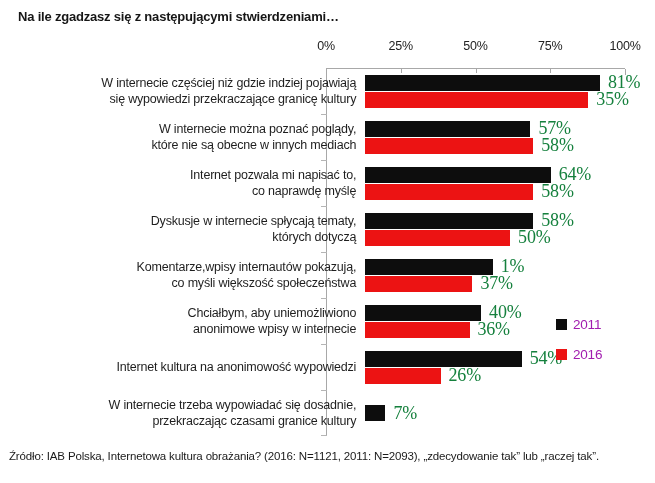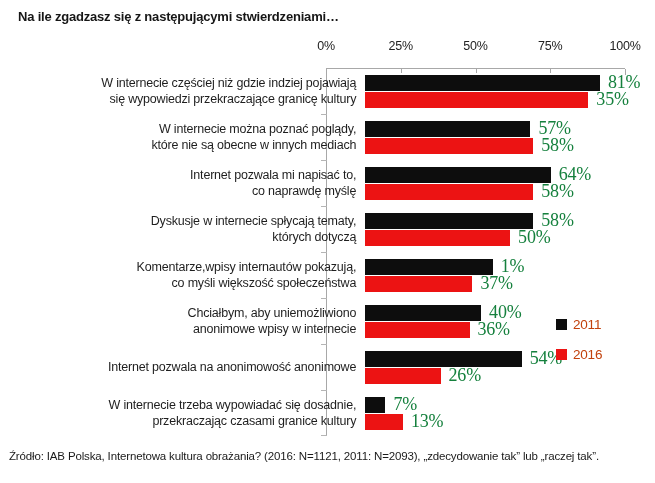--- a/index.html
+++ b/index.html
@@ -45,21 +45,21 @@
   .bar-line + .bar-line { margin-top: 1px; }
   .bar { height: 16px; }
   .bar-value {
     margin-left: 8px; font-size: 18px; color: #15803d;
     white-space: nowrap; letter-spacing: -0.2px; font-family: Liberation Serif, serif;
   }
   .legend { position: absolute; left: 556px; top: 249px; }
   .legend-item { display: flex; align-items: center; }
   .legend-item + .legend-item { margin-top: 15px; }
   .legend-swatch { width: 11px; height: 11px; margin-right: 6px; }
-  .legend-label { font-size: 13.5px; color: #c2410c; letter-spacing: -0.2px; }
+  .legend-label { font-size: 13.5px; color: #a21caf; letter-spacing: -0.2px; }
   .source {
     position: absolute; left: 9px; top: 450px;
     font-size: 11.5px; color: #1a1a1a; letter-spacing: -0.15px; white-space: nowrap;
   }
 </style>
 </head>
 <body>
 
 <div class="title">Na ile zgadzasz się z następującymi stwierdzeniami…</div>
 
@@ -160,43 +160,39 @@
             <div class="bar" style="background: rgb(13, 13, 13); width: 40%;"></div>
             <span class="bar-value">40%</span>
           </div>
           <div class="bar-line">
             <div class="bar" style="background: rgb(236, 19, 19); width: 36%;"></div>
             <span class="bar-value">36%</span>
           </div>
         </div>
       </div>
       <div class="row">
-        <div class="row-label">Internet pozwala na anonimowość anonimowe</div>
+        <div class="row-label">Internet kultura na anonimowość wypowiedzi</div>
         <div class="row-bars">
           <div class="bar-line">
             <div class="bar" style="background: rgb(13, 13, 13); width: 54%;"></div>
             <span class="bar-value">54%</span>
           </div>
           <div class="bar-line">
             <div class="bar" style="background: rgb(236, 19, 19); width: 26%;"></div>
             <span class="bar-value">26%</span>
           </div>
         </div>
       </div>
       <div class="row">
         <div class="row-label">W internecie trzeba wypowiadać się dosadnie,
 przekraczając czasami granice kultury</div>
         <div class="row-bars">
           <div class="bar-line">
             <div class="bar" style="background: rgb(13, 13, 13); width: 7%;"></div>
             <span class="bar-value">7%</span>
-          </div>
-          <div class="bar-line">
-            <div class="bar" style="background: rgb(236, 19, 19); width: 13%;"></div>
-            <span class="bar-value">13%</span>
           </div>
         </div>
       </div>
     </div>
   <div class="legend" id="legend">
       <div class="legend-item">
         <span class="legend-swatch" style="background: rgb(13, 13, 13);"></span>
         <span class="legend-label">2011</span>
       </div>
       <div class="legend-item">

